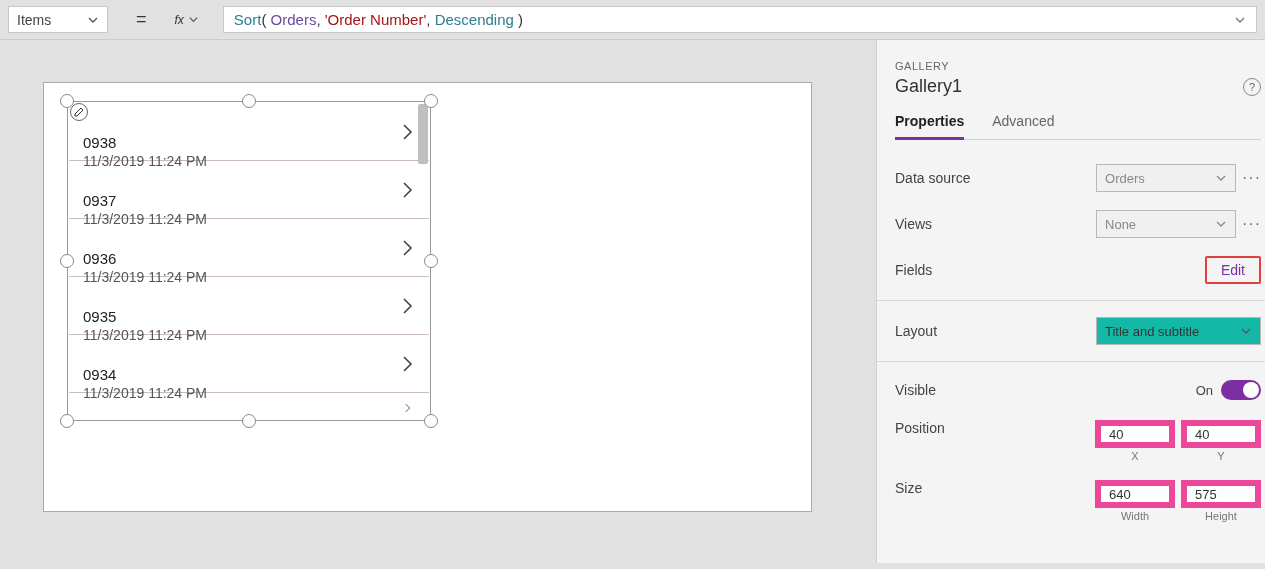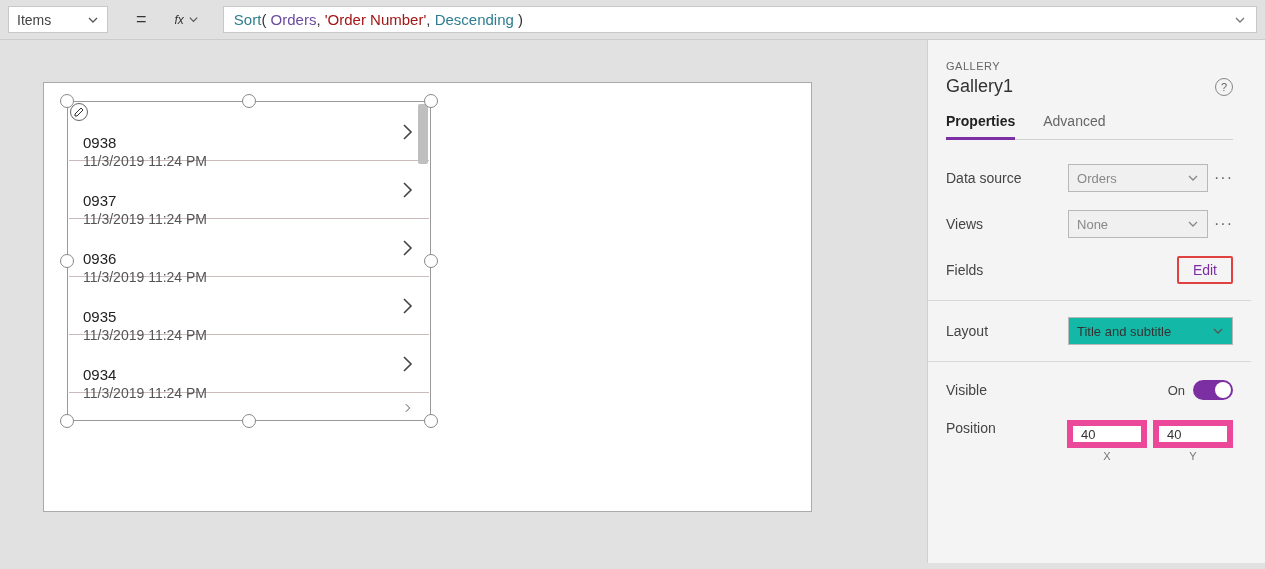--- a/index.html
+++ b/index.html
@@ -32,21 +32,21 @@
 .gallery-item .title { font-size: 15px; color: #222; margin-top: 40px; }
 .gallery-item .subtitle { font-size: 14px; color: #555; margin-top: 2px; }
 .gallery-item .chevron svg { stroke: #444; }
 .gallery-scroll { position: absolute; right: 2px; top: 2px; width: 10px; height: 60px; background: #bfbfbf; border-radius: 2px; }
 
 
 .handle { position: absolute; width: 14px; height: 14px; background: #fff; border: 1px solid #888; border-radius: 50%; }
 .sel-icon { position: absolute; width: 18px; height: 18px; border-radius: 50%; background: #fff; border: 1px solid #666; left: 26px; top: 20px; display:flex; align-items:center; justify-content:center; z-index:5; }
 
 
-.props-panel { width: 338px; background: #f4f4f4; border-left: 1px solid #d0d0d0; padding: 20px 32px 0 18px; display: flex; flex-direction: column; gap: 2px; overflow: hidden; }
+.props-panel { width: 389px; background: #f4f4f4; border-left: 1px solid #d0d0d0; padding: 20px 4px 0 18px; display: flex; flex-direction: column; gap: 2px; overflow: hidden; }
 .panel-label { font-size: 11px; color: #666; letter-spacing: 0.5px; }
 .panel-title-row { display: flex; justify-content: space-between; align-items: center; margin-top: 2px; margin-bottom: 10px; }
 .panel-title { font-size: 18px; color: #333; }
 .help-icon { width: 18px; height: 18px; border: 1px solid #888; border-radius: 50%; display: flex; align-items: center; justify-content: center; font-size: 11px; color: #666; }
 
 .tabs { display: flex; gap: 28px; border-bottom: 1px solid #d0d0d0; margin-bottom: 14px; }
 .tab { padding: 4px 0 8px 0; font-size: 14px; color: #666; cursor: pointer; }
 .tab.active { color: #222; font-weight: 600; border-bottom: 3px solid #7b2fa3; margin-bottom: -1px; }
 
 .prop-row { display: flex; align-items: center; justify-content: space-between; padding: 8px 0; min-height: 40px; }
@@ -278,15 +278,28 @@
           <input class="num-input" value="40" style="">
           <input class="num-input" value="40" style="">
         </div>
         <div class="sub-labels">
           <span>X</span>
           <span>Y</span>
         </div>
       </div>
     </div>
 
+    <div class="prop-row" style="align-items:flex-start;">
+      <span class="prop-label">Size</span>
+      <div class="dual-input">
+        <div class="dual-input-row">
+          <input class="num-input" value="640" style="">
+          <input class="num-input" value="575" style="">
+        </div>
+        <div class="sub-labels">
+          <span>Width</span>
+          <span>Height</span>
+        </div>
+      </div>
+    </div>
 
   </div>
 </div>
 
 </body></html>

